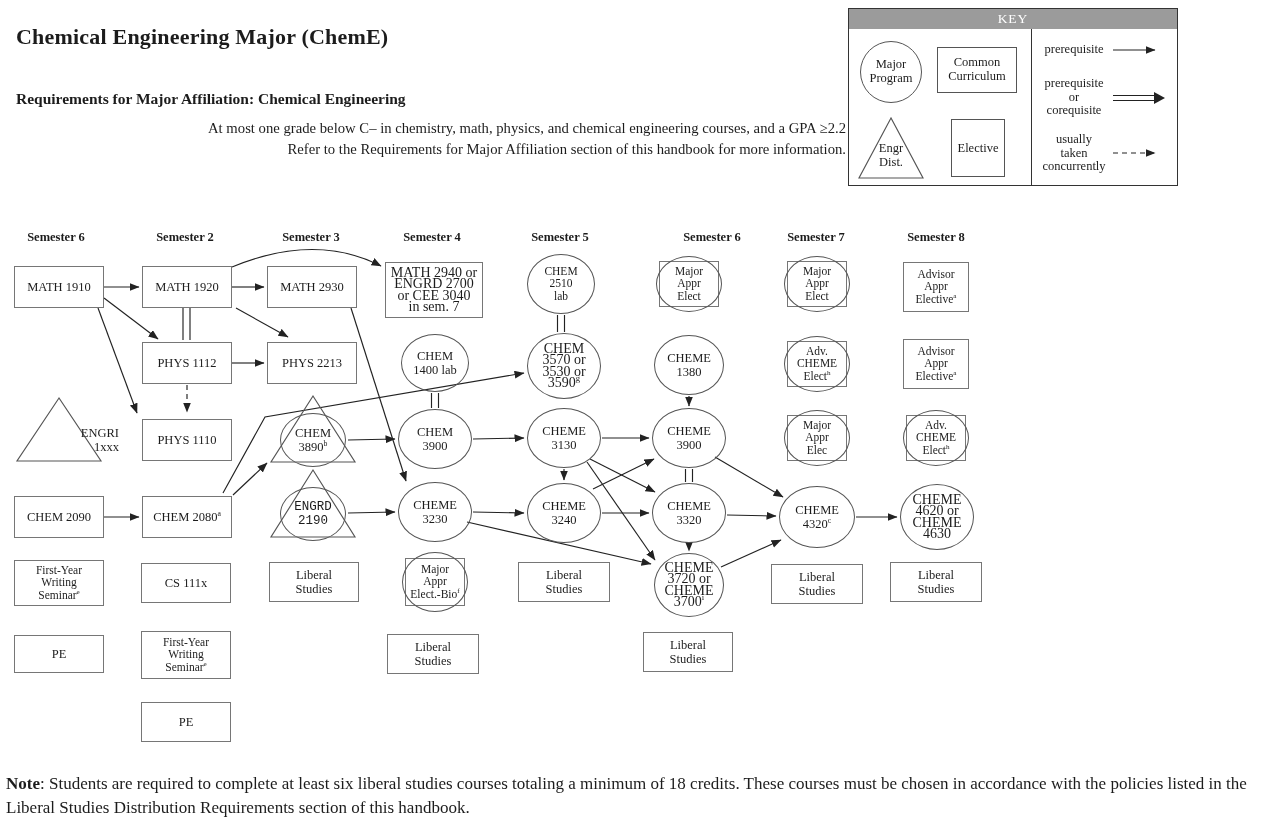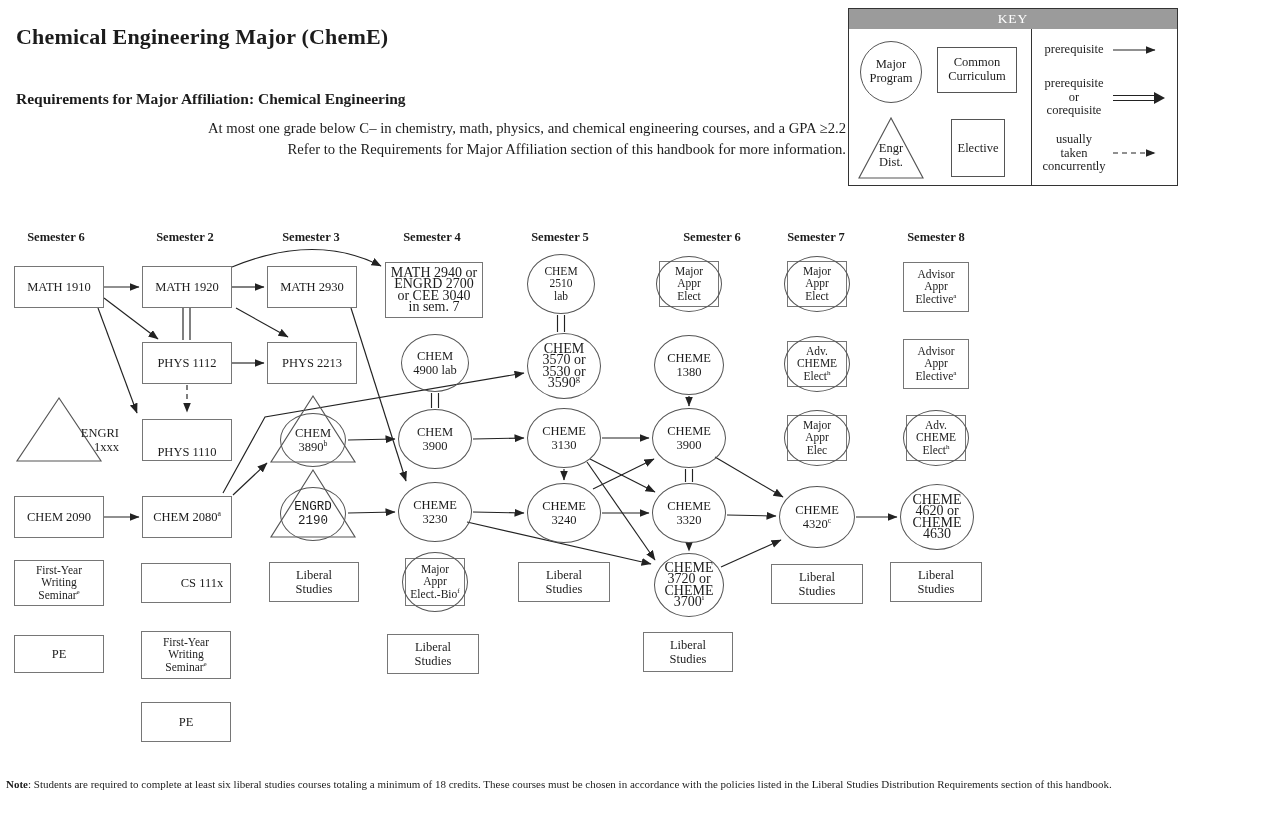--- a/index.html
+++ b/index.html
@@ -28,21 +28,21 @@
   .node-label .line{line-height:14px;white-space:nowrap;}
   .node-label.s3{font-size:11.5px;} .node-label.s3 .line{line-height:12.5px;}
   .node-label.s4{font-size:14px;} .node-label.s4 .line{line-height:11.5px;}
   sup{font-size:.62em;line-height:0;}
   .sem-h{position:absolute;width:96px;text-align:center;font-weight:bold;font-size:12.5px;}
   
   .edge{stroke:#222;stroke-width:1.15;fill:none;}
   .dash{stroke-dasharray:5,4;}
   .tri{fill:none;stroke:var(--shape);stroke-width:1.15;}
   
-  .note{left:6px;top:772px;width:1270px;font-size:11px;line-height:24px;}
+  .note{left:6px;top:772px;width:1270px;font-size:17px;line-height:24px;}
 </style>
 </head>
 <body>
 
 <div class="page">
 
   <div class="abs subtitle">Requirements for Major Affiliation:  Chemical Engineering</div>
   <div class="abs title">Chemical Engineering Major (ChemE)</div>
   <div class="abs para">
     <div>At most one grade below C– in chemistry, math, physics, and chemical engineering courses, and a GPA ≥2.2</div>
@@ -119,21 +119,21 @@
       </div>
       <div class="node-rect" style="left: 142px; top: 342px; width: 90px; height: 42px;"></div>
       <div class="node-label " style="left: 127px; top: 355.5px;">
         <div class="line"><span>PHYS 1112</span></div>
       </div>
       <div class="node-rect" style="left: 267px; top: 342px; width: 90px; height: 42px;"></div>
       <div class="node-label " style="left: 252px; top: 355.5px;">
         <div class="line"><span>PHYS 2213</span></div>
       </div>
       <div class="node-rect" style="left: 142px; top: 419px; width: 90px; height: 42px;"></div>
-      <div class="node-label " style="left: 127px; top: 432.5px; margin-top: 12px;">
+      <div class="node-label " style="left: 127px; top: 432.5px;">
         <div class="line"><span>PHYS 1110</span></div>
       </div>
       <div class="node-label " style="left: -1px; top: 425.5px; text-align: right;">
         <div class="line"><span>ENGRI</span></div>
         <div class="line"><span>1xxx</span></div>
       </div>
       <div class="node-rect" style="left: 14px; top: 496px; width: 90px; height: 42px;"></div>
       <div class="node-label " style="left: -1px; top: 509.5px;">
         <div class="line"><span>CHEM 2090</span></div>
       </div>
@@ -145,21 +145,21 @@
       <div class="node-label s3" style="left: -1px; top: 563.75px;">
         <div class="line"><span>First-Year</span></div>
         <div class="line"><span>Writing</span></div>
         <div class="line"><span>Seminar</span><sup>e</sup></div>
       </div>
       <div class="node-rect" style="left: 14px; top: 635px; width: 90px; height: 38px;"></div>
       <div class="node-label " style="left: -1px; top: 646.5px;">
         <div class="line"><span>PE</span></div>
       </div>
       <div class="node-rect" style="left: 141px; top: 563px; width: 90px; height: 40px;"></div>
-      <div class="node-label " style="left: 142px; top: 575.5px;">
+      <div class="node-label " style="left: 126px; top: 575.5px;">
         <div class="line"><span>CS 111x</span></div>
       </div>
       <div class="node-rect" style="left: 141px; top: 631px; width: 90px; height: 48px;"></div>
       <div class="node-label s3" style="left: 126px; top: 635.75px;">
         <div class="line"><span>First-Year</span></div>
         <div class="line"><span>Writing</span></div>
         <div class="line"><span>Seminar</span><sup>e</sup></div>
       </div>
       <div class="node-rect" style="left: 141px; top: 702px; width: 90px; height: 40px;"></div>
       <div class="node-label " style="left: 126px; top: 714.5px;">
@@ -176,21 +176,21 @@
         <div class="line"><span>2190</span></div>
       </div>
       <div class="node-rect" style="left: 269px; top: 562px; width: 90px; height: 40px;"></div>
       <div class="node-label " style="left: 254px; top: 567.5px;">
         <div class="line"><span>Liberal</span></div>
         <div class="line"><span>Studies</span></div>
       </div>
       <div class="node-ellipse" style="left: 401px; top: 334px; width: 68px; height: 58px;"></div>
       <div class="node-label " style="left: 375px; top: 348.5px;">
         <div class="line"><span>CHEM</span></div>
-        <div class="line"><span>4900 lab</span></div>
+        <div class="line"><span>1400 lab</span></div>
       </div>
       <div class="node-ellipse" style="left: 398px; top: 409px; width: 74px; height: 60px;"></div>
       <div class="node-label " style="left: 375px; top: 424.5px;">
         <div class="line"><span>CHEM</span></div>
         <div class="line"><span>3900</span></div>
       </div>
       <div class="node-ellipse" style="left: 398px; top: 482px; width: 74px; height: 60px;"></div>
       <div class="node-label " style="left: 375px; top: 497.5px;">
         <div class="line"><span>CHEME</span></div>
         <div class="line"><span>3230</span></div>

